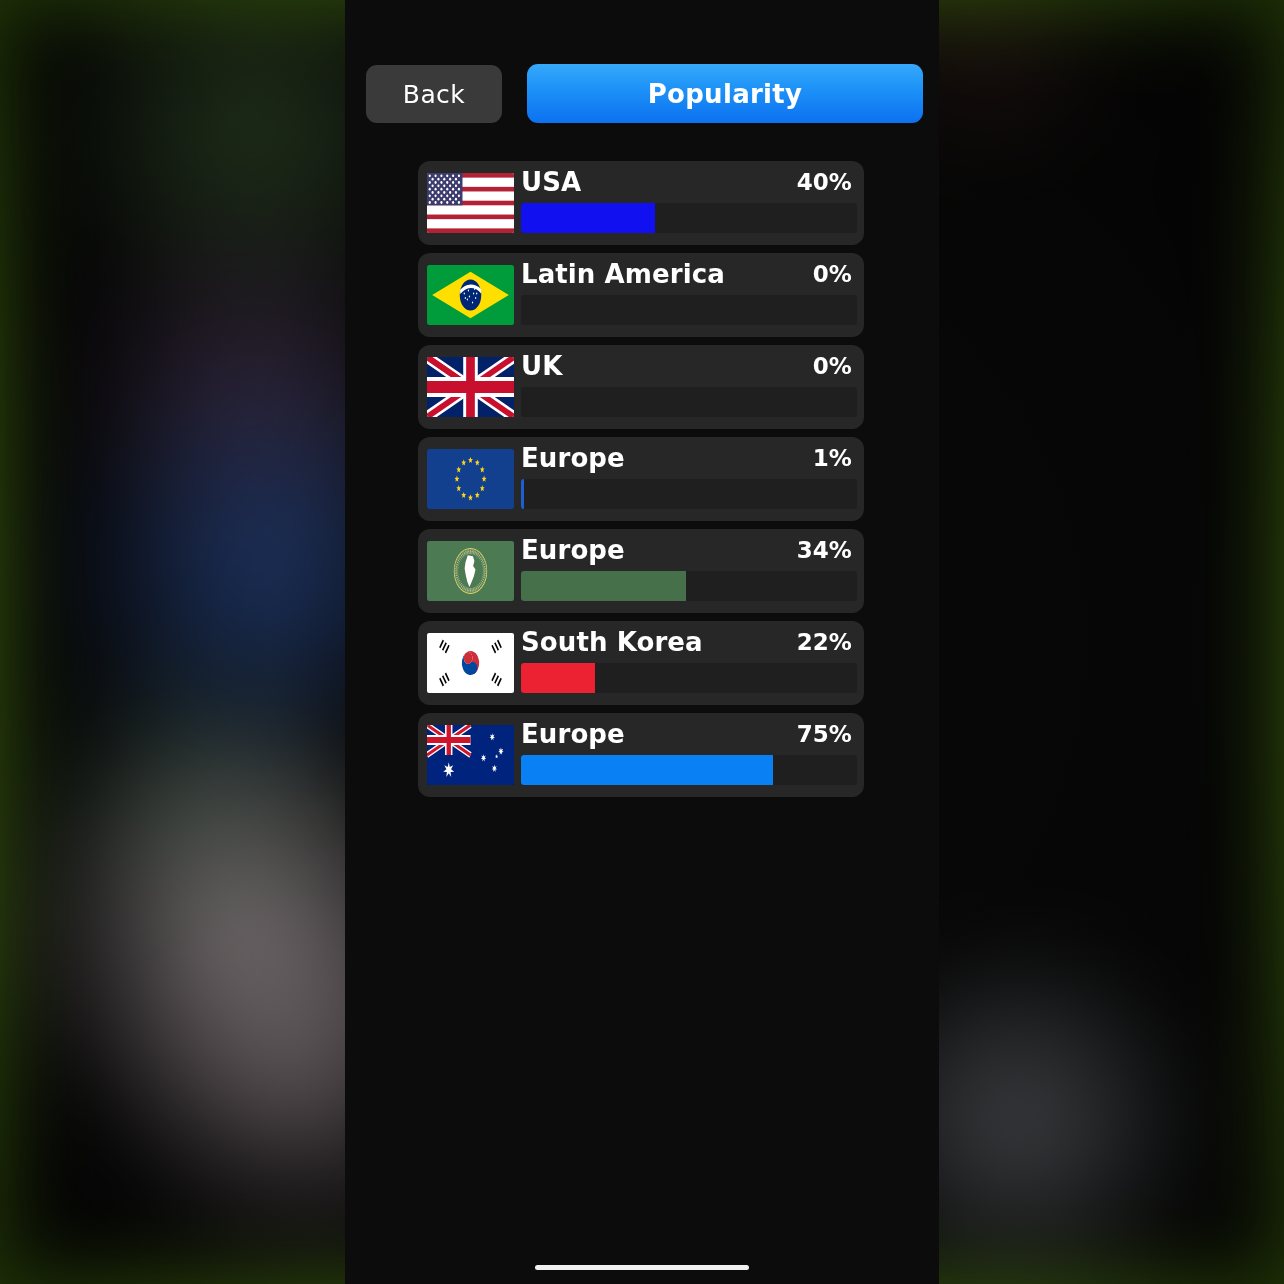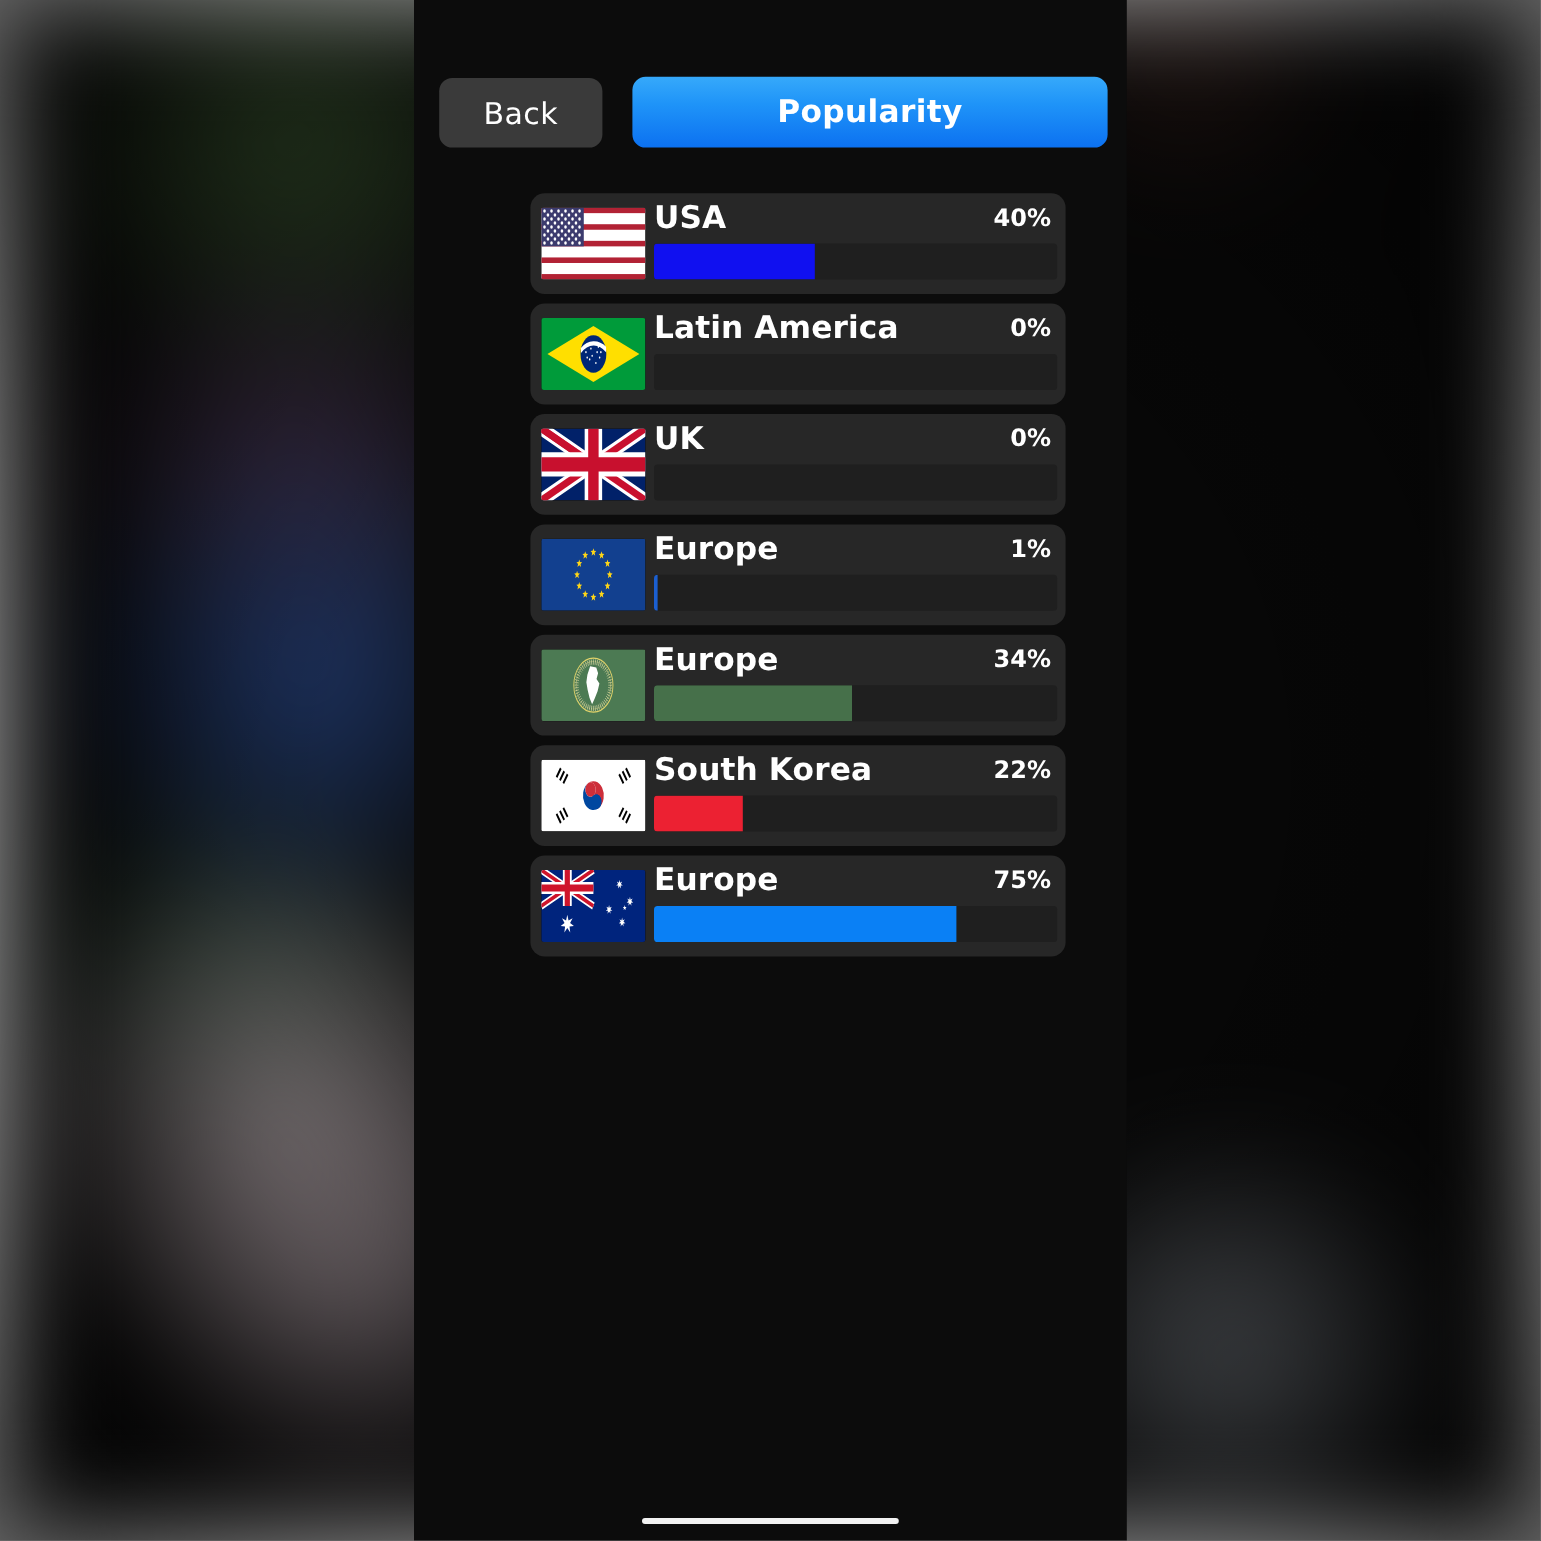--- a/index.html
+++ b/index.html
@@ -12,21 +12,21 @@
     height: 1284px;
     overflow: hidden;
     font-family: "DejaVu Sans", sans-serif;
   }
 
   
   #screen {
     position: relative;
     width: 1284px;
     height: 1284px;
-    background: #ffffff;
+    background: #4d7c0f;
     overflow: hidden;
   }
   .bg-blur {
     position: absolute;
     inset: 0;
     background-color: #080808;
     background-image:
       radial-gradient(circle at 18% 73%, rgba(200,186,190,0.62) 0px, rgba(200,186,190,0.0) 230px),
       radial-gradient(circle at 23% 84%, rgba(178,160,168,0.50) 0px, rgba(178,160,168,0.0) 200px),
       radial-gradient(circle at 20% 44%, rgba(33,60,116,0.85) 0px, rgba(33,60,116,0.0) 215px),
@@ -97,21 +97,21 @@
 
   
   #list {
     position: absolute;
     left: 0;
     top: 161px;
     width: 594px;
   }
   .row {
     position: relative;
-    margin: 0 73px 8px 97px;
+    margin: 0 73px 8px 73px;
     width: 446px;
     height: 84px;
     background: #272727;
     border-radius: 12px;
     box-sizing: border-box;
   }
   .flag {
     position: absolute;
     left: 9px;
     top: 12px;
@@ -130,21 +130,21 @@
     font-size: 26px;
     font-weight: 600;
     letter-spacing: 0.1px;
     white-space: nowrap;
   }
   .row-pct {
     position: absolute;
     right: 12px;
     top: 8px;
     color: #ffffff;
-    font-size: 20px;
+    font-size: 23px;
     font-weight: 600;
     letter-spacing: 0.1px;
   }
   .track {
     position: absolute;
     left: 103px;
     top: 42px;
     right: 7px;
     height: 30px;
     background: #1f1f1f;

